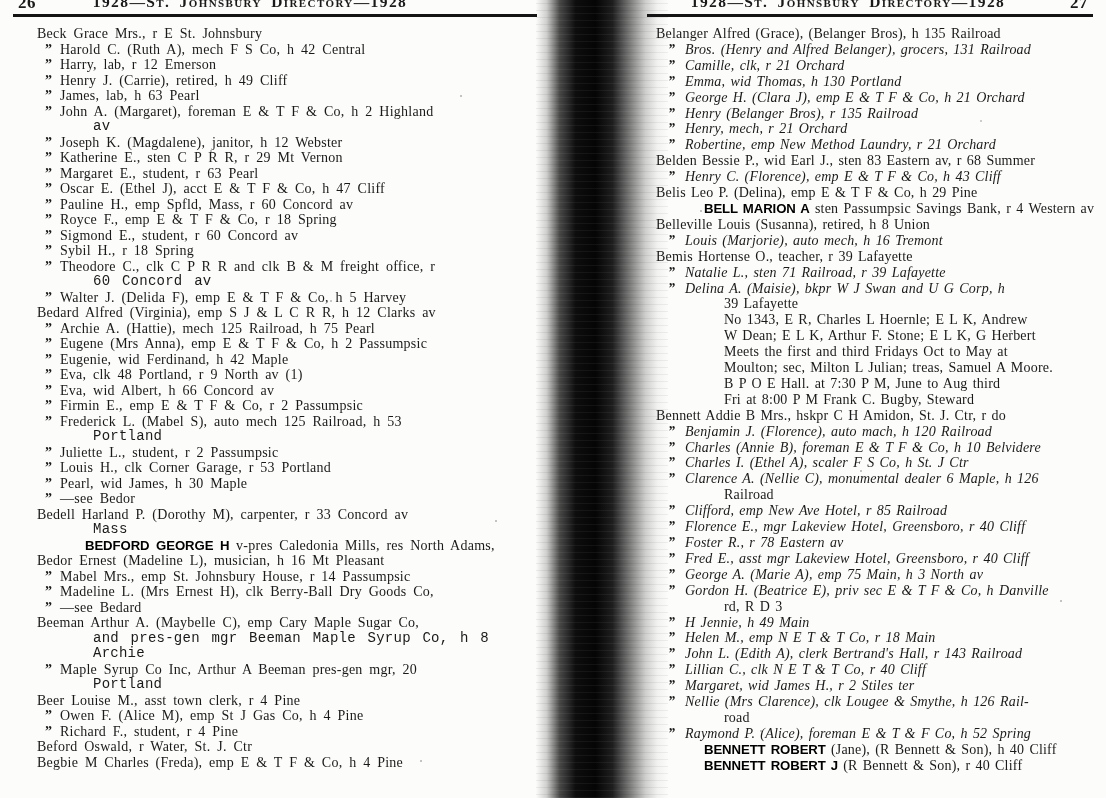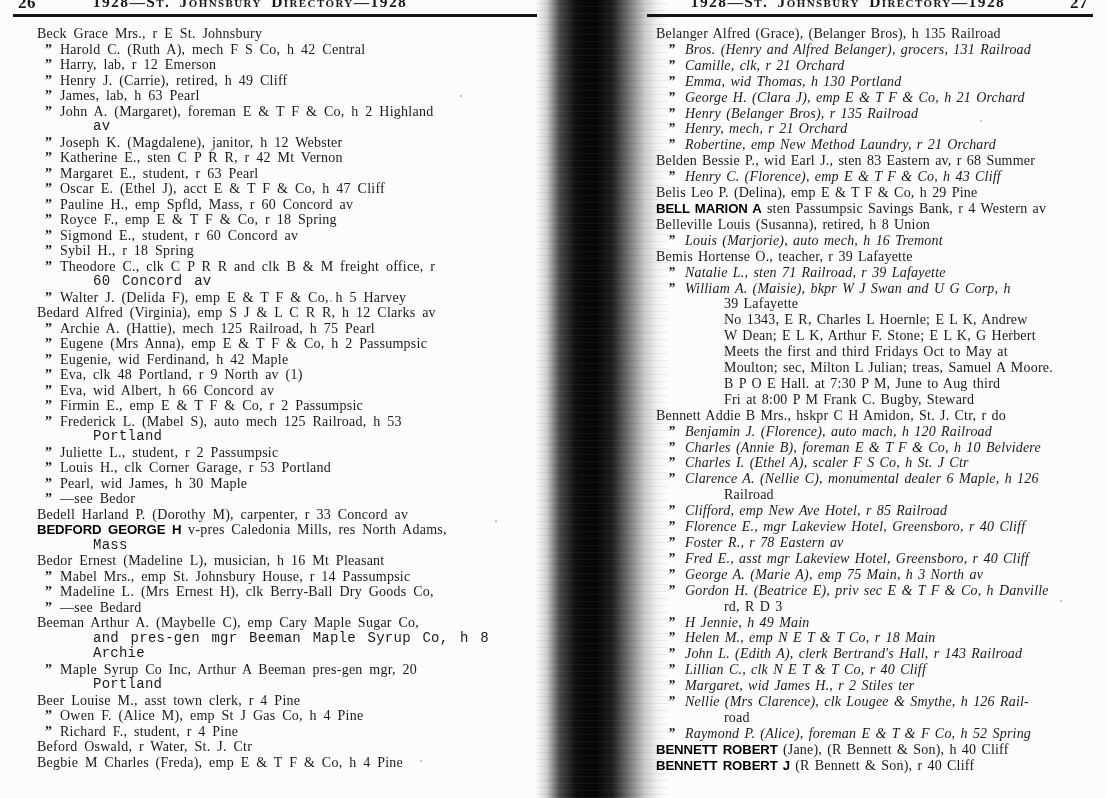--- a/index.html
+++ b/index.html
@@ -35,21 +35,21 @@
   .ln{white-space:nowrap;}
   .page-left  .d{padding-left:8px;}
   .page-right .d{padding-left:12px;font-style:italic;}
   .page-left  .c{padding-left:56px;font-family:Liberation Mono, monospace;}
   .page-right .c{padding-left:68px;}
   .ditto{display:inline-block;font-weight:bold;}
   .page-left  .ditto{width:15px;}
   .page-right .ditto{width:17px;}
   .bname{
     font-family:"Liberation Sans", sans-serif;
-    font-weight:700;font-size:13.2px;letter-spacing:-.1px;color:#000;
+    font-weight:700;font-size:13.2px;letter-spacing:-.1px;color:#000;margin-left:48px;
   }
 
   .gutter{
     position:absolute;left:536px;top:0;width:132px;height:798px;
     background:linear-gradient(90deg,
       rgba(70,70,70,0) 0%,
       rgba(70,70,70,.25) 8%,
       rgba(28,28,28,.8) 18%,
       rgba(6,6,6,.97) 30%,
       #050505 45%,
@@ -90,21 +90,21 @@
     <div class="rule"></div>
     <div class="lines">
         <div class="ln h">Beck Grace Mrs., r E St. Johnsbury</div>
         <div class="ln d"><span class="ditto">”</span><span>Harold C. (Ruth A), mech F S Co, h 42 Central</span></div>
         <div class="ln d"><span class="ditto">”</span><span>Harry, lab, r 12 Emerson</span></div>
         <div class="ln d"><span class="ditto">”</span><span>Henry J. (Carrie), retired, h 49 Cliff</span></div>
         <div class="ln d"><span class="ditto">”</span><span>James, lab, h 63 Pearl</span></div>
         <div class="ln d"><span class="ditto">”</span><span>John A. (Margaret), foreman E &amp; T F &amp; Co, h 2 Highland</span></div>
         <div class="ln c">av</div>
         <div class="ln d"><span class="ditto">”</span><span>Joseph K. (Magdalene), janitor, h 12 Webster</span></div>
-        <div class="ln d"><span class="ditto">”</span><span>Katherine E., sten C P R R, r 42 Mt Vernon</span></div>
+        <div class="ln d"><span class="ditto">”</span><span>Katherine E., sten C P R R, r 29 Mt Vernon</span></div>
         <div class="ln d"><span class="ditto">”</span><span>Margaret E., student, r 63 Pearl</span></div>
         <div class="ln d"><span class="ditto">”</span><span>Oscar E. (Ethel J), acct E &amp; T F &amp; Co, h 47 Cliff</span></div>
         <div class="ln d"><span class="ditto">”</span><span>Pauline H., emp Spfld, Mass, r 60 Concord av</span></div>
         <div class="ln d"><span class="ditto">”</span><span>Royce F., emp E &amp; T F &amp; Co, r 18 Spring</span></div>
         <div class="ln d"><span class="ditto">”</span><span>Sigmond E., student, r 60 Concord av</span></div>
         <div class="ln d"><span class="ditto">”</span><span>Sybil H., r 18 Spring</span></div>
         <div class="ln d"><span class="ditto">”</span><span>Theodore C., clk C P R R and clk B &amp; M freight office, r</span></div>
         <div class="ln c">60 Concord av</div>
         <div class="ln d"><span class="ditto">”</span><span>Walter J. (Delida F), emp E &amp; T F &amp; Co, h 5 Harvey</span></div>
         <div class="ln h">Bedard Alfred (Virginia), emp S J &amp; L C R R, h 12 Clarks av</div>
@@ -114,22 +114,22 @@
         <div class="ln d"><span class="ditto">”</span><span>Eva, clk 48 Portland, r 9 North av (1)</span></div>
         <div class="ln d"><span class="ditto">”</span><span>Eva, wid Albert, h 66 Concord av</span></div>
         <div class="ln d"><span class="ditto">”</span><span>Firmin E., emp E &amp; T F &amp; Co, r 2 Passumpsic</span></div>
         <div class="ln d"><span class="ditto">”</span><span>Frederick L. (Mabel S), auto mech 125 Railroad, h 53</span></div>
         <div class="ln c">Portland</div>
         <div class="ln d"><span class="ditto">”</span><span>Juliette L., student, r 2 Passumpsic</span></div>
         <div class="ln d"><span class="ditto">”</span><span>Louis H., clk Corner Garage, r 53 Portland</span></div>
         <div class="ln d"><span class="ditto">”</span><span>Pearl, wid James, h 30 Maple</span></div>
         <div class="ln d"><span class="ditto">”</span><span>—see Bedor</span></div>
         <div class="ln h">Bedell Harland P. (Dorothy M), carpenter, r 33 Concord av</div>
+        <div class="ln c">Mass</div>
         <div class="ln b"><span class="bname">BEDFORD GEORGE H</span><span> v-pres Caledonia Mills, res North Adams,</span></div>
-        <div class="ln c">Mass</div>
         <div class="ln h">Bedor Ernest (Madeline L), musician, h 16 Mt Pleasant</div>
         <div class="ln d"><span class="ditto">”</span><span>Mabel Mrs., emp St. Johnsbury House, r 14 Passumpsic</span></div>
         <div class="ln d"><span class="ditto">”</span><span>Madeline L. (Mrs Ernest H), clk Berry-Ball Dry Goods Co,</span></div>
         <div class="ln d"><span class="ditto">”</span><span>—see Bedard</span></div>
         <div class="ln h">Beeman Arthur A. (Maybelle C), emp Cary Maple Sugar Co,</div>
         <div class="ln c">and pres-gen mgr Beeman Maple Syrup Co, h 8</div>
         <div class="ln c">Archie</div>
         <div class="ln d"><span class="ditto">”</span><span>Maple Syrup Co Inc, Arthur A Beeman pres-gen mgr, 20</span></div>
         <div class="ln c">Portland</div>
         <div class="ln h">Beer Louise M., asst town clerk, r 4 Pine</div>
@@ -157,21 +157,21 @@
         <div class="ln d"><span class="ditto">”</span><span>Henry, mech, r 21 Orchard</span></div>
         <div class="ln d"><span class="ditto">”</span><span>Robertine, emp New Method Laundry, r 21 Orchard</span></div>
         <div class="ln h">Belden Bessie P., wid Earl J., sten 83 Eastern av, r 68 Summer</div>
         <div class="ln d"><span class="ditto">”</span><span>Henry C. (Florence), emp E &amp; T F &amp; Co, h 43 Cliff</span></div>
         <div class="ln h">Belis Leo P. (Delina), emp E &amp; T F &amp; Co, h 29 Pine</div>
         <div class="ln b"><span class="bname">BELL MARION A</span><span> sten Passumpsic Savings Bank, r 4 Western av</span></div>
         <div class="ln h">Belleville Louis (Susanna), retired, h 8 Union</div>
         <div class="ln d"><span class="ditto">”</span><span>Louis (Marjorie), auto mech, h 16 Tremont</span></div>
         <div class="ln h">Bemis Hortense O., teacher, r 39 Lafayette</div>
         <div class="ln d"><span class="ditto">”</span><span>Natalie L., sten 71 Railroad, r 39 Lafayette</span></div>
-        <div class="ln d"><span class="ditto">”</span><span>William A. (Maisie), bkpr W J Swan and U G Corp, h</span></div>
+        <div class="ln d"><span class="ditto">”</span><span>Delina A. (Maisie), bkpr W J Swan and U G Corp, h</span></div>
         <div class="ln c">39 Lafayette</div>
         <div class="ln c">No 1343, E R, Charles L Hoernle; E L K, Andrew</div>
         <div class="ln c">W Dean; E L K, Arthur F. Stone; E L K, G Herbert</div>
         <div class="ln c">Meets the first and third Fridays Oct to May at</div>
         <div class="ln c">Moulton; sec, Milton L Julian; treas, Samuel A Moore.</div>
         <div class="ln c">B P O E Hall. at 7:30 P M, June to Aug third</div>
         <div class="ln c">Fri at 8:00 P M Frank C. Bugby, Steward</div>
         <div class="ln h">Bennett Addie B Mrs., hskpr C H Amidon, St. J. Ctr, r do</div>
         <div class="ln d"><span class="ditto">”</span><span>Benjamin J. (Florence), auto mach, h 120 Railroad</span></div>
         <div class="ln d"><span class="ditto">”</span><span>Charles (Annie B), foreman E &amp; T F &amp; Co, h 10 Belvidere</span></div>

